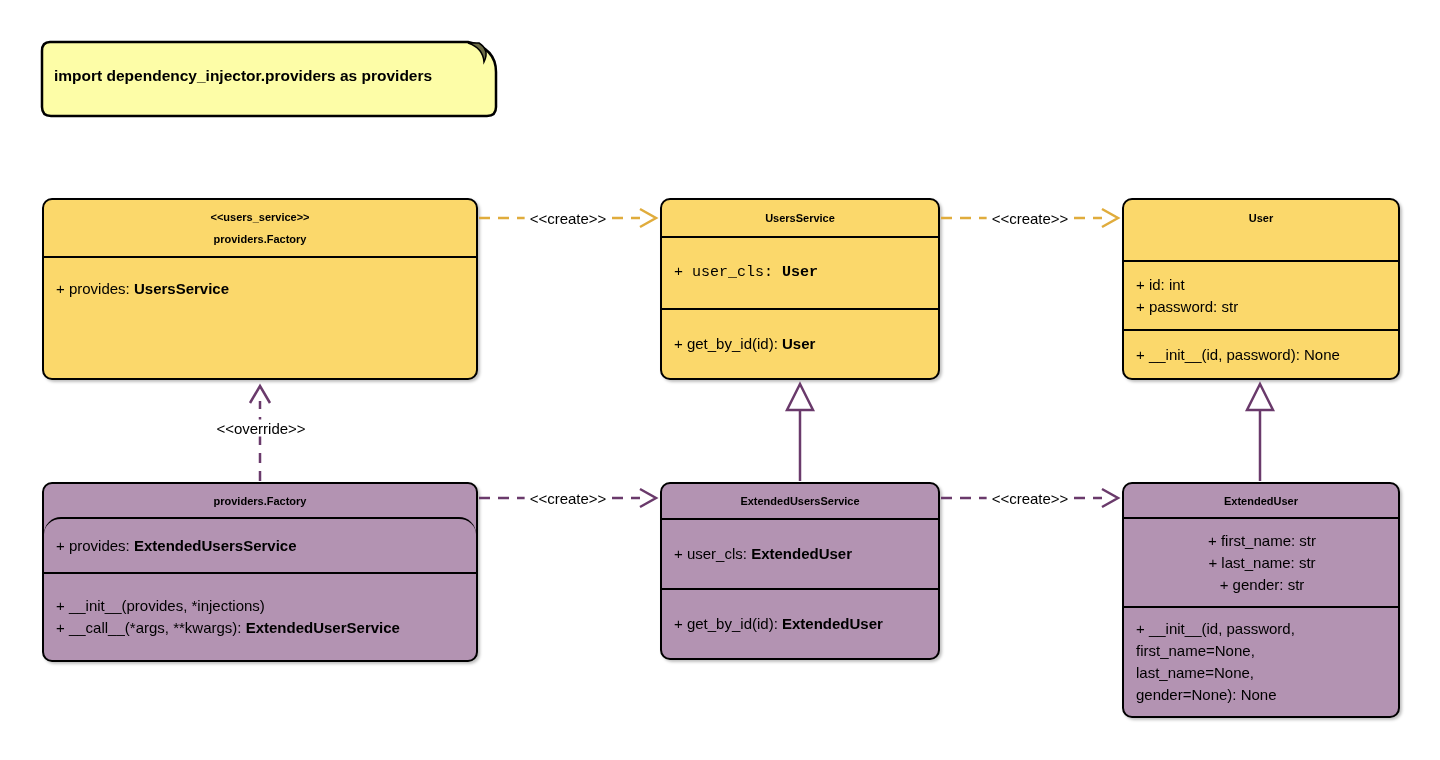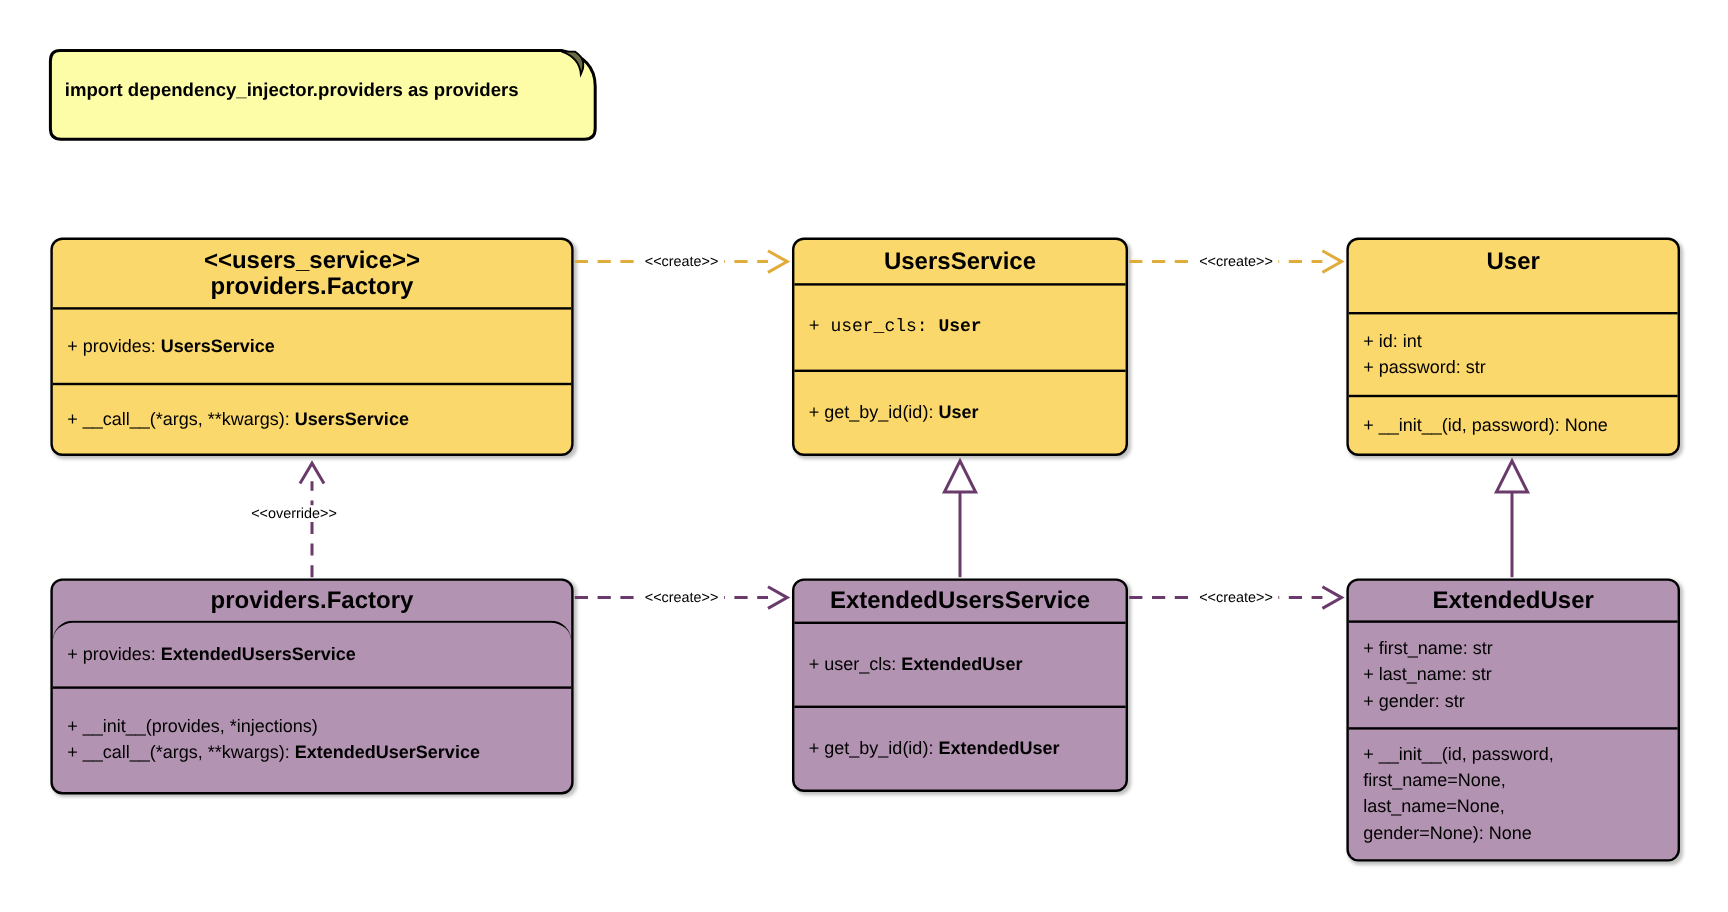--- a/index.html
+++ b/index.html
@@ -16,53 +16,53 @@
   }
   
   .uml-class{
     position:absolute;box-sizing:border-box;border:2.5px solid #000;border-radius:10px;
     display:flex;flex-direction:column;box-shadow:2px 2px 3px rgba(0,0,0,0.25);
   }
   .uml-class.gold{background:#FBD86B;}
   .uml-class.purple{background:#B393B2;}
   .uml-class .hdr{
     display:flex;flex-direction:column;justify-content:center;align-items:center;
-    font-weight:bold;font-size:20px;line-height:22px;flex:0 0 auto;
+    font-weight:bold;font-size:11px;line-height:22px;flex:0 0 auto;
   }
   .uml-class .sect{
     border-top:2px solid #000;display:flex;flex-direction:column;justify-content:center;
     padding:0 10px 0 12px;flex:0 0 auto;
   }
   .uml-class .sect.meths{flex:1 1 auto;}
   .mline{font-size:15px;line-height:22px;white-space:nowrap;}
   .mline .b{font-weight:bold;}
   
   .c0{left:42px;top:198px;width:436px;height:182px;}
   .c0 .hdr{height:56px;} .c0 .attrs{height:61px;}
   .c1{left:660px;top:198px;width:280px;height:182px;}
   .c1 .hdr{height:36px;} .c1 .attrs{height:70px;font-family:Liberation Mono, monospace;}
   .c2{left:1122px;top:198px;width:278px;height:182px;}
   .c2 .hdr{height:36px;} .c2 .attrs{height:67px;margin-top:24px;}
   .c3{left:42px;top:482px;width:436px;height:180px;}
   .c3 .hdr{height:33px;} .c3 .attrs{height:53px;border-radius:17px;}
   .c4{left:660px;top:482px;width:280px;height:178px;}
   .c4 .hdr{height:34px;} .c4 .attrs{height:68px;}
   .c5{left:1122px;top:482px;width:278px;height:236px;}
-  .c5 .hdr{height:33px;} .c5 .attrs{height:87px;}
+  .c5 .hdr{height:33px;} .c5 .attrs{height:87px;align-items:center;}
   
   #edge-layer{position:absolute;left:0;top:0;z-index:2;pointer-events:none;}
   .edge-label{
     position:absolute;z-index:3;background:#ffffff;padding:0 5px;
-    font-size:12px;white-space:nowrap;transform:translate(-50%,-50%);
+    font-size:15px;white-space:nowrap;transform:translate(-50%,-50%);
   }
   .lbl-c1{left:568px;top:218px;}
   .lbl-c2{left:1030px;top:218px;}
   .lbl-c3{left:568px;top:498px;}
   .lbl-c4{left:1030px;top:498px;}
-  .lbl-ov{left:245px;top:428px;text-align:center;}
+  .lbl-ov{left:261px;top:428px;text-align:center;}
 </style>
 </head>
 <body>
 
 <div id="canvas">
 
   <div class="note">
     <svg width="458" height="78" viewBox="0 0 458 78">
       <path d="M 10 2 H 428 Q 456 8 456 32 V 67 Q 456 76 447 76 H 11 Q 2 76 2 67 V 11 Q 2 2 10 2 Z" fill="#FDFDA7" stroke="#000" stroke-width="2.5"></path>
       <path d="M 428 3 Q 443 8 444 22 Q 450 10 439 3 Z" fill="#6b6b45" stroke="#000" stroke-width="1.5"></path>
@@ -70,23 +70,20 @@
     <div class="note-text">import dependency_injector.providers as providers</div>
   </div>
 
   <div class="uml-class gold c0">
     <div class="hdr">
         <div>&lt;&lt;users_service&gt;&gt;</div>
         <div>providers.Factory</div>
       </div>
     <div class="sect attrs">
         <div class="mline"><span>+ provides: </span><span class="b">UsersService</span></div>
-      </div>
-    <div class="sect meths">
-        <div class="mline"><span>+ __call__(*args, **kwargs): </span><span class="b">UsersService</span></div>
       </div>
   </div>
 
   <div class="uml-class gold c1">
     <div class="hdr">
         <div>UsersService</div>
       </div>
     <div class="sect attrs">
         <div class="mline"><span>+ user_cls: </span><span class="b">User</span></div>
       </div>

